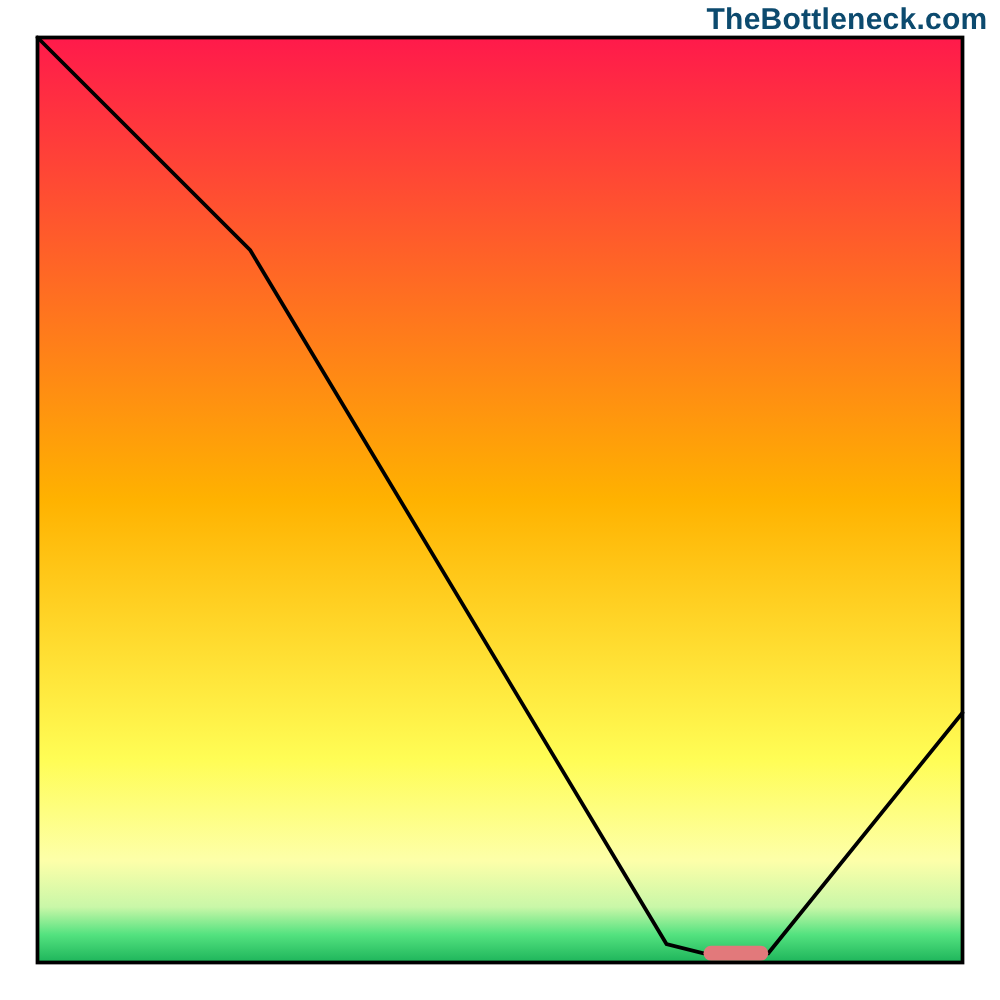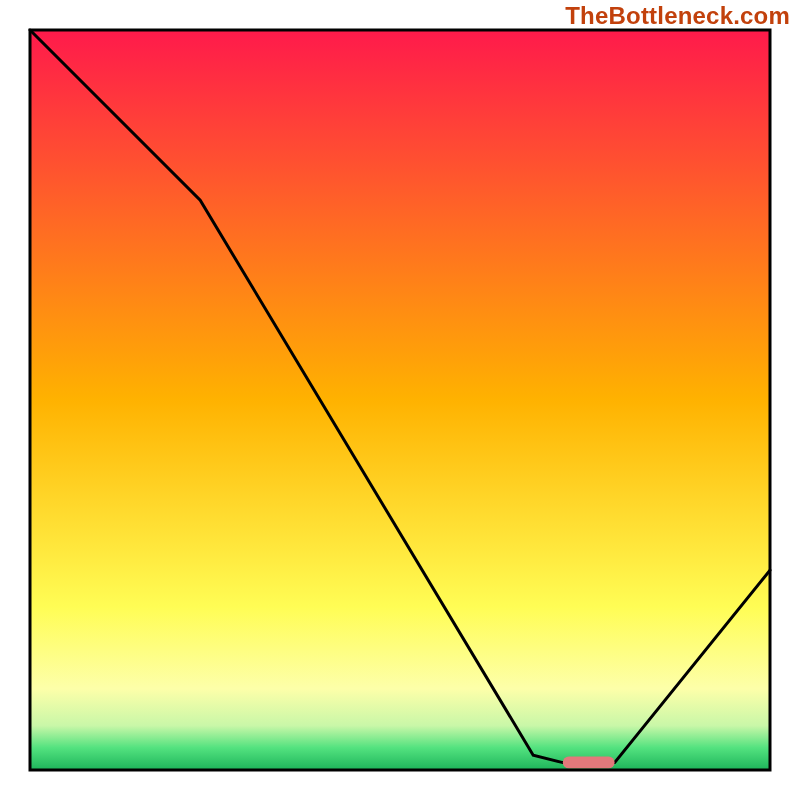--- a/index.html
+++ b/index.html
@@ -14,21 +14,21 @@
     position: relative;
     width: 800px;
     height: 800px;
   }
   .watermark {
     position: absolute;
     top: 2px;
     right: 10px;
     font-size: 24px;
     font-weight: 700;
-    color: #c2410c;
+    color: #0c4a6e;
     letter-spacing: 0.2px;
     z-index: 10;
   }
   svg {
     position: absolute;
     top: 0;
     left: 0;
   }
 </style>
 </head>

